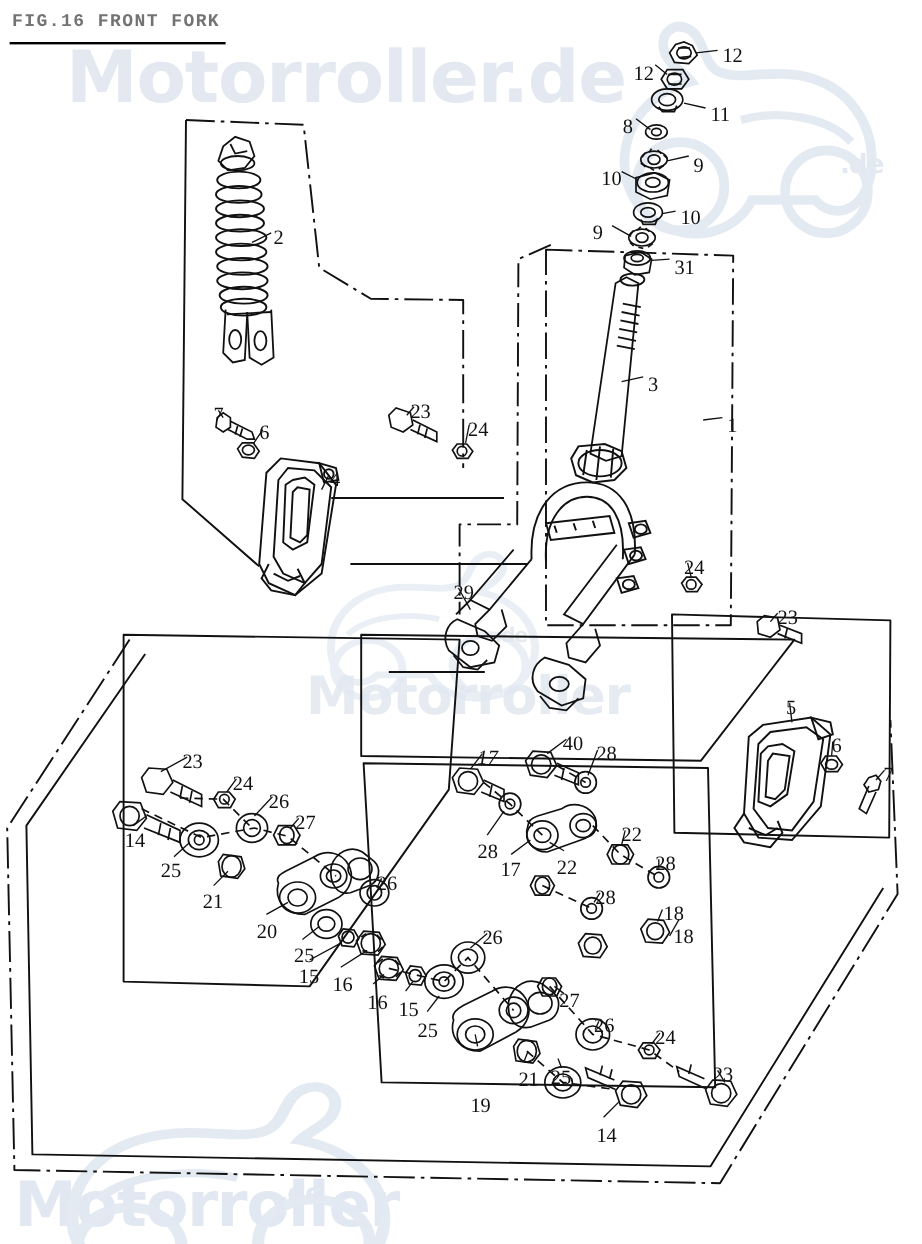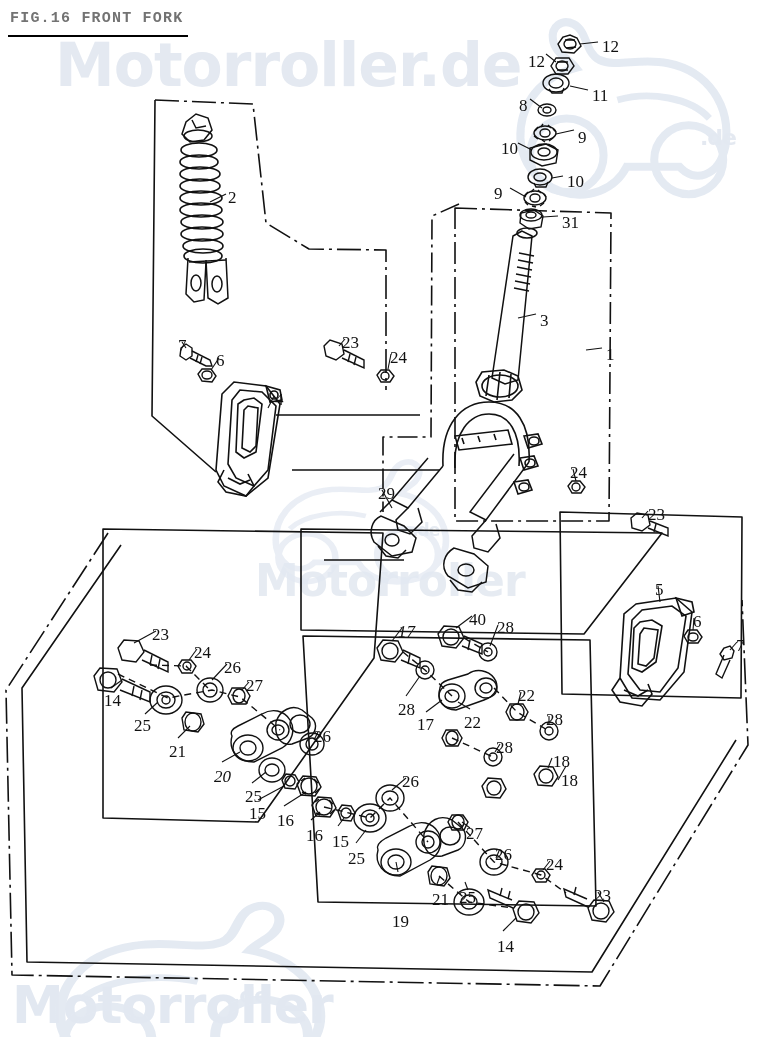--- a/index.html
+++ b/index.html
@@ -521,21 +521,21 @@
       <div class="lbl" style="left: 655px; top: 580px;">5</div>
       <div class="lbl" style="left: 693px; top: 612px;">6</div>
       <div class="lbl" style="left: 736px; top: 636px;">7</div>
       <div class="lbl" style="left: 152px; top: 625px;">23</div>
       <div class="lbl" style="left: 194px; top: 643px;">24</div>
       <div class="lbl" style="left: 224px; top: 658px;">26</div>
       <div class="lbl" style="left: 246px; top: 676px;">27</div>
       <div class="lbl" style="left: 104px; top: 691px;">14</div>
       <div class="lbl" style="left: 134px; top: 716px;">25</div>
       <div class="lbl" style="left: 169px; top: 742px;">21</div>
-      <div class="lbl" style="left: 214px; top: 767px; font-style: italic;">20</div>
+      <div class="lbl" style="left: 214px; top: 767px;">20</div>
       <div class="lbl" style="left: 245px; top: 787px;">25</div>
       <div class="lbl" style="left: 249px; top: 804px;">15</div>
       <div class="lbl" style="left: 277px; top: 811px;">16</div>
       <div class="lbl" style="left: 314px; top: 727px;">26</div>
       <div class="lbl" style="left: 398px; top: 622px; font-style: italic;">17</div>
       <div class="lbl" style="left: 469px; top: 610px;">40</div>
       <div class="lbl" style="left: 497px; top: 618px;">28</div>
       <div class="lbl" style="left: 398px; top: 700px;">28</div>
       <div class="lbl" style="left: 417px; top: 715px;">17</div>
       <div class="lbl" style="left: 464px; top: 713px;">22</div>

